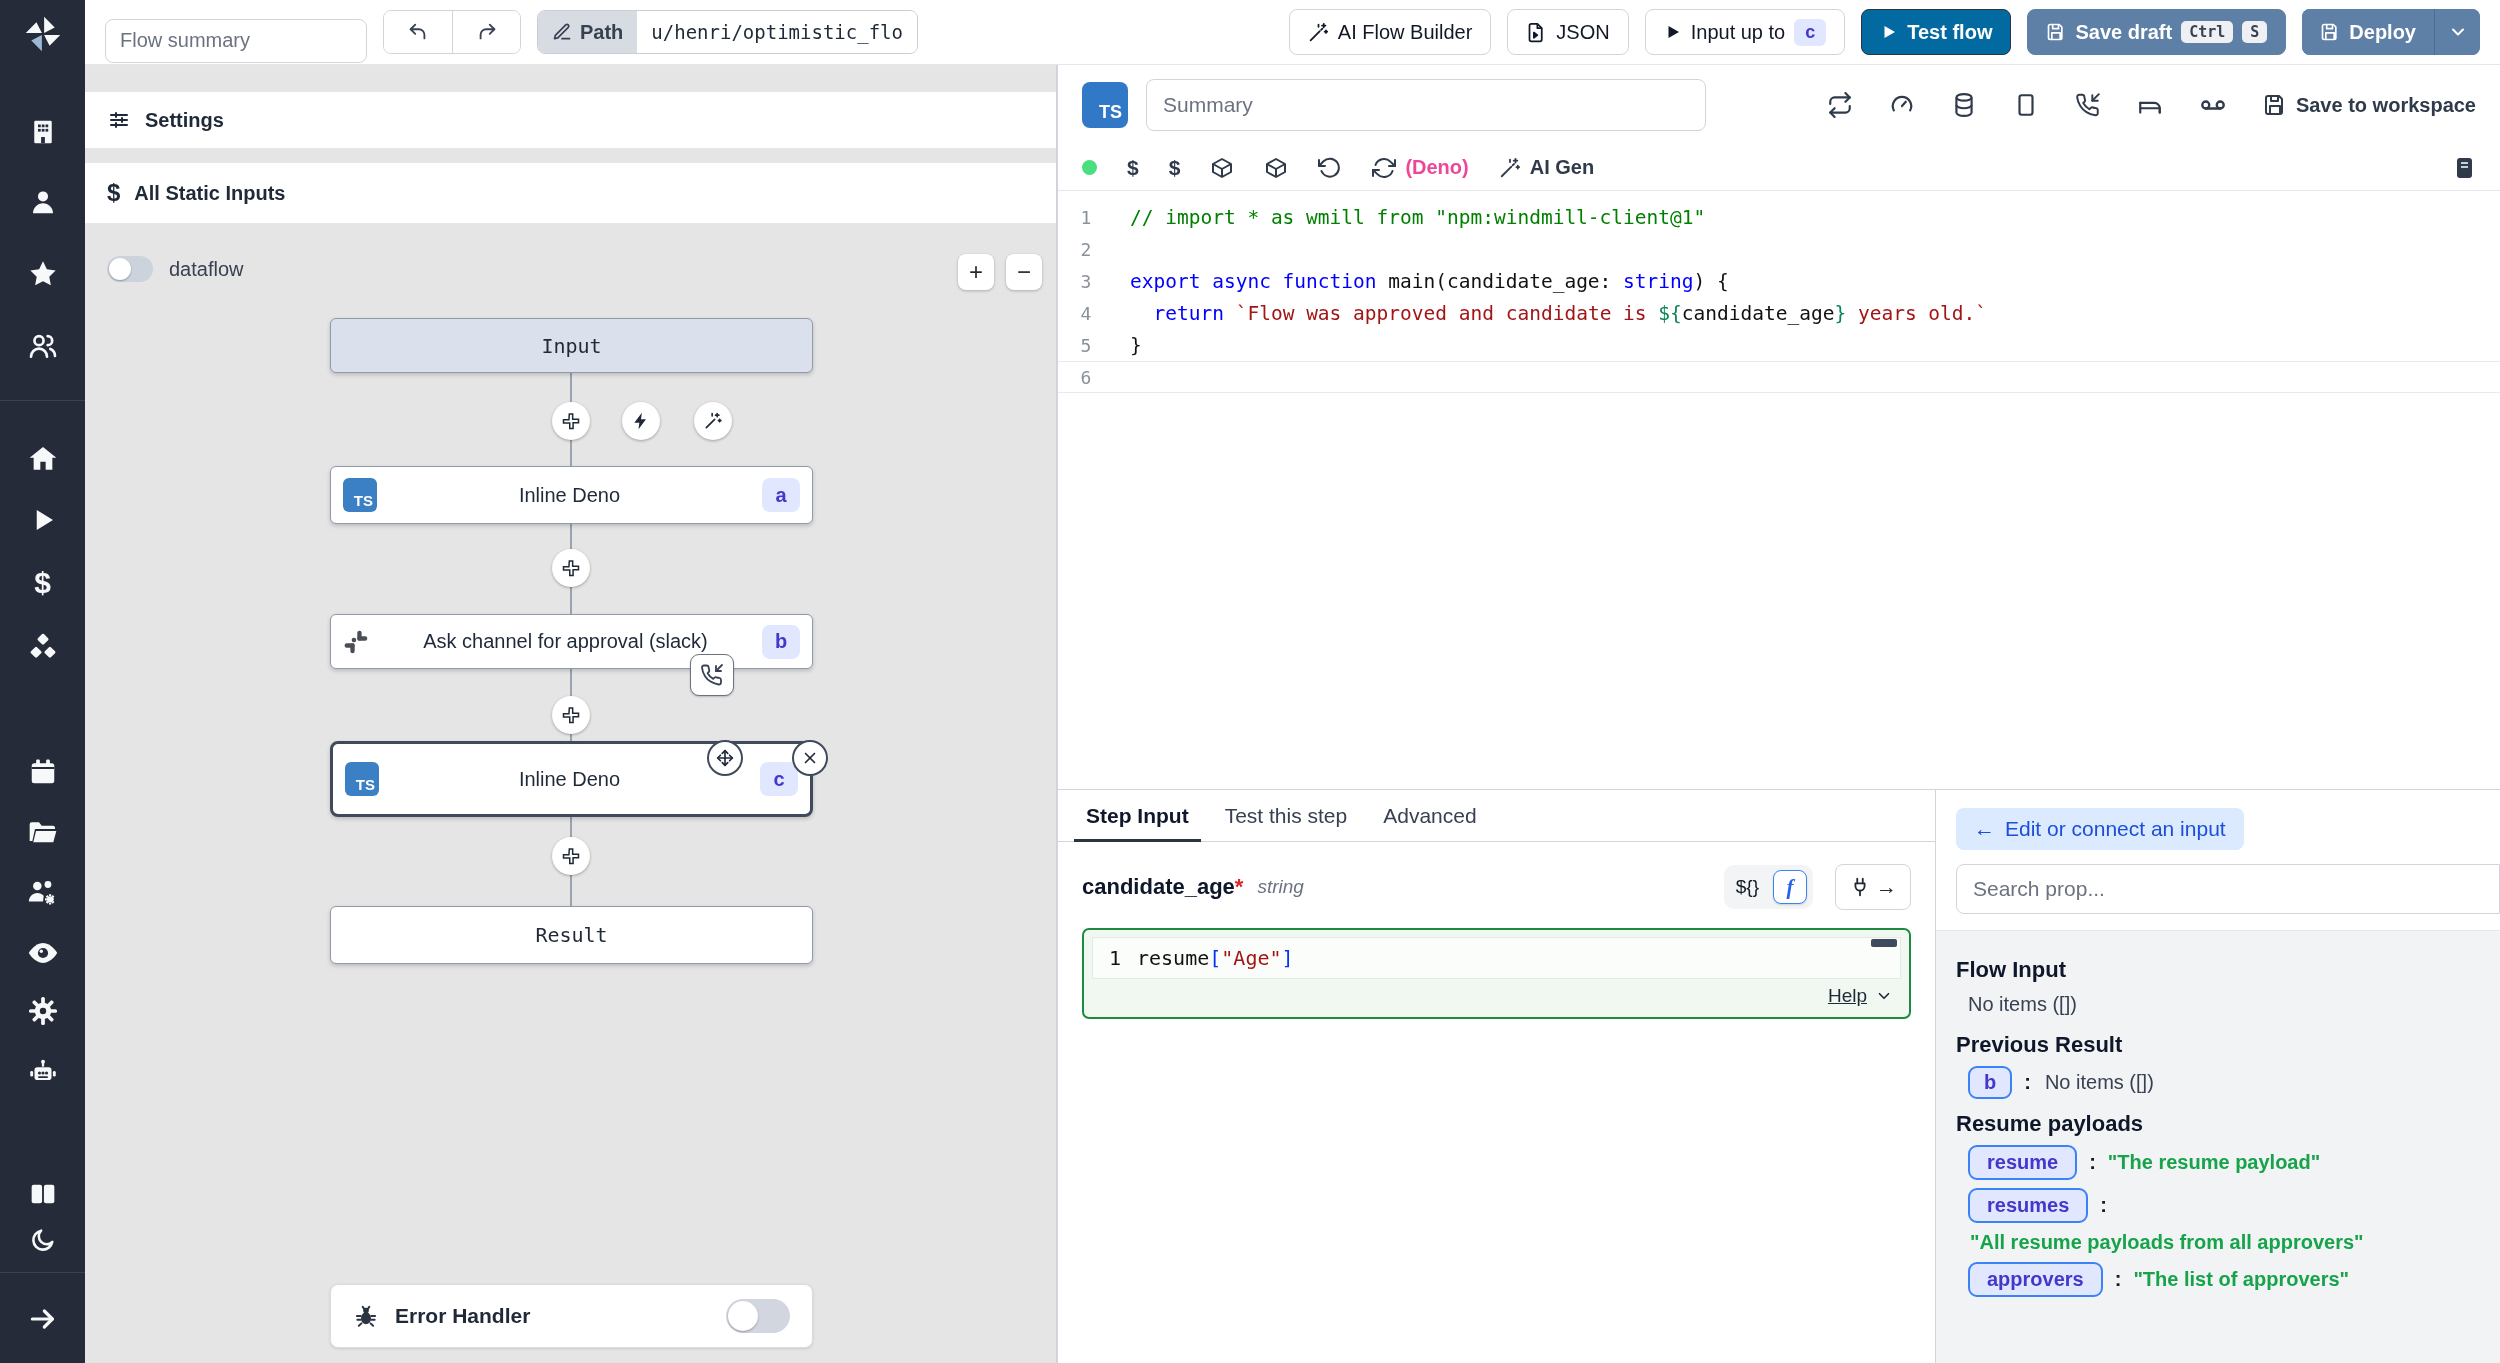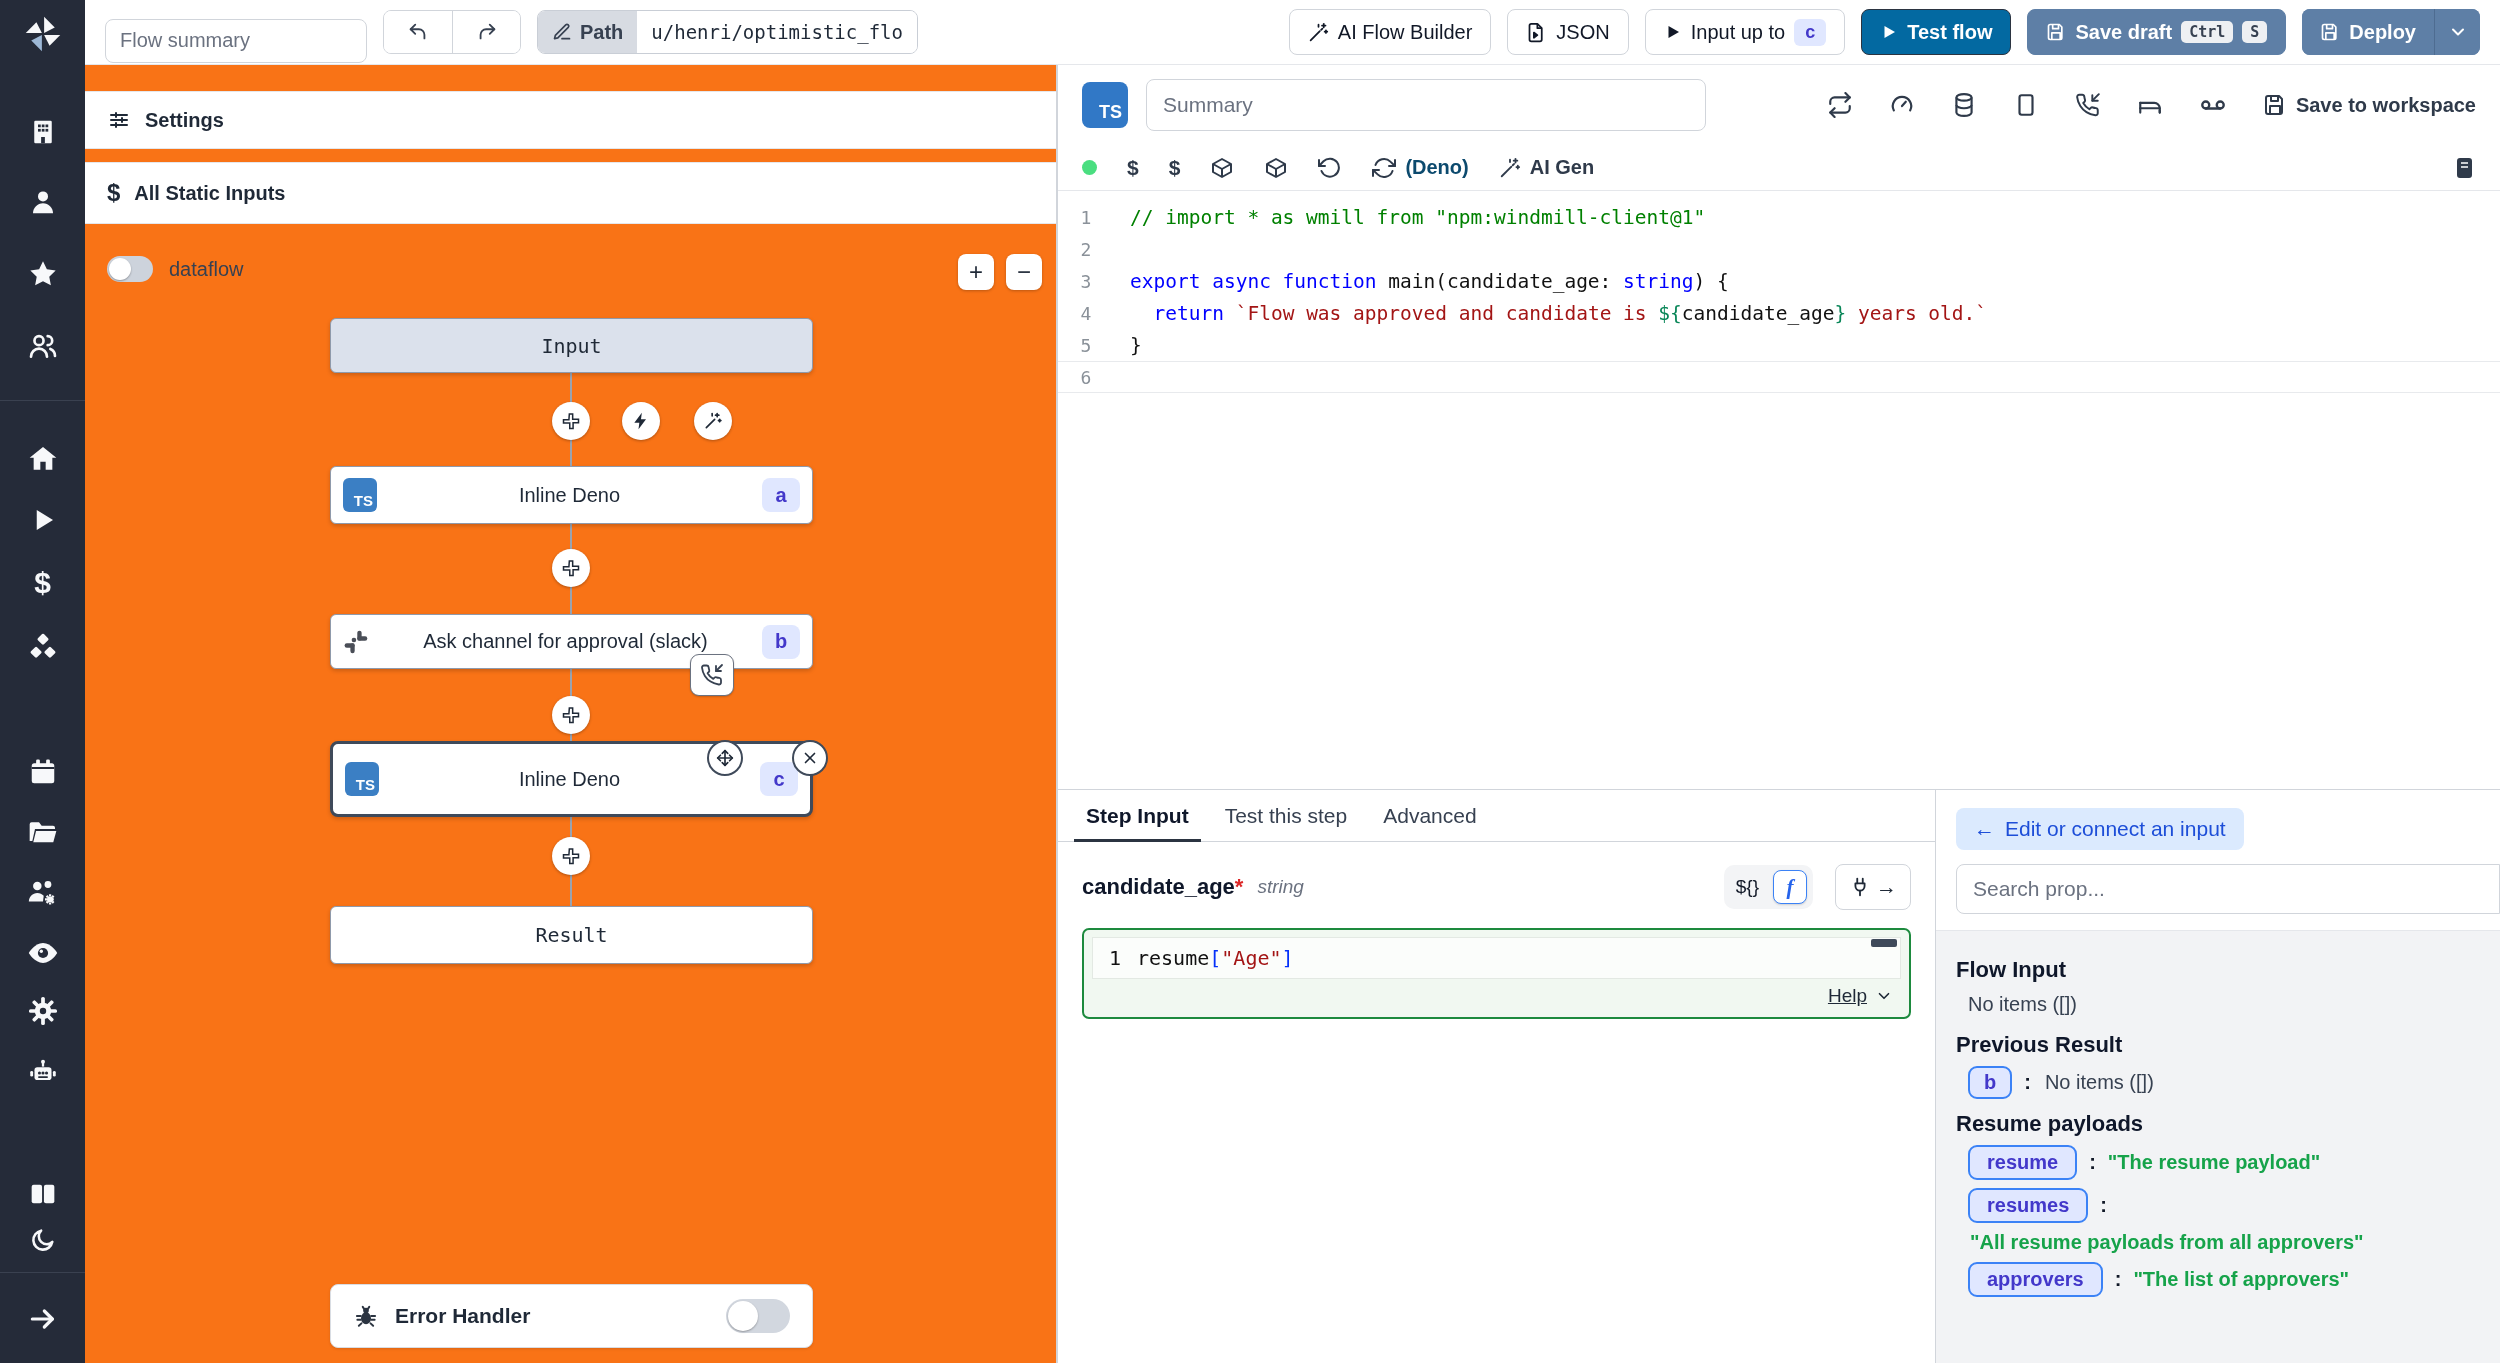--- a/index.html
+++ b/index.html
@@ -27,21 +27,21 @@
   .btn-dark { background:#0369a1; border-color:#2b3441; color:#fff; font-weight:600; }
   .btn-steel { background:#5e7fa6; border-color:#5e7fa6; color:#fff; font-weight:600; }
   .kbd { background:#eef0f3; color:#374151; border-radius:5px; padding:2px 8px; font-size:15px; font-family:"DejaVu Sans Mono", monospace; }
   .badge-ind { background:#e0e7ff; color:#4338ca; border-radius:6px; padding:3px 11px; font-weight:700; font-size:18px; }
   .deploy-group { display:flex; align-items:stretch; height:46px; border-radius:8px; overflow:hidden; background:#5e7fa6; }
   .deploy-group .btn { border:none; border-radius:0; height:100%; }
   .deploy-caret { width:46px; display:flex; align-items:center; justify-content:center; color:#fff; background:#5e7fa6; border:none; border-left:1px solid #4e6c91; cursor:pointer; }
   .ml-auto { margin-left:auto; }
 
   
-  .flow-panel { position:absolute; left:85px; top:65px; width:972px; bottom:0; background:#f97316; border-right:1px solid #d1d5db; display:flex; flex-direction:column; }
+  .flow-panel { position:absolute; left:85px; top:65px; width:972px; bottom:0; background:#e5e5e5; border-right:1px solid #d1d5db; display:flex; flex-direction:column; }
   .card-row { background:#fff; border-top:1px solid #e5e7eb; border-bottom:1px solid #e5e7eb; display:flex; align-items:center; gap:14px; padding-left:22px; color:#1f2937; font-weight:700; font-size:20px; cursor:pointer; }
   .card-settings { margin-top:26px; height:58px; }
   .card-inputs { margin-top:13px; height:62px; }
   .graph { position:relative; flex:1; overflow:hidden; }
   .connector { position:absolute; left:485px; top:149px; width:2px; height:533px; background:#9aa3af; }
   .tgl { position:relative; border-radius:999px; background:#cdd3dc; cursor:pointer; }
   .tgl .knob { position:absolute; top:2px; left:2px; background:#fff; border-radius:50%; box-shadow:0 1px 2px rgba(0,0,0,.3); }
   .tgl-sm { width:46px; height:26px; } .tgl-sm .knob { width:22px; height:22px; }
   .tgl-lg { width:64px; height:34px; background:#d2d7df; } .tgl-lg .knob { width:30px; height:30px; }
   .dataflow-row { position:absolute; left:22px; top:32px; display:flex; align-items:center; gap:16px; color:#374151; font-size:20px; }
@@ -66,21 +66,21 @@
   .right-col { position:absolute; left:1057px; top:65px; right:0; bottom:0; border-left:1px solid #d1d5db; display:flex; flex-direction:column; background:#fff; }
   .editor-sec { height:725px; display:flex; flex-direction:column; border-bottom:1px solid #d1d5db; }
   .ed-header { height:80px; display:flex; align-items:center; gap:18px; padding:0 24px; }
   .ts-chip-lg { width:46px; height:46px; border-radius:8px; background:#3178c6; color:#fff; font-weight:700; font-size:18px; display:flex; align-items:flex-end; justify-content:flex-end; padding:5px 6px; }
   .summary-input { width:560px; height:52px; padding:0 16px; font-size:21px; }
   .ed-icons { margin-left:auto; display:flex; align-items:center; gap:36px; color:#2f3a4a; }
   .icon-btn { background:none; border:none; color:#2f3a4a; cursor:pointer; display:flex; align-items:center; gap:9px; font-size:20px; font-weight:600; font-family:inherit; }
   .ed-toolbar { height:46px; display:flex; align-items:center; gap:30px; padding:0 24px; border-bottom:1px solid #e5e7eb; color:#2f3a4a; }
   .dot { width:15px; height:15px; border-radius:50%; background:#4ade80; }
   .dollar { font-weight:700; font-size:21px; color:#2f3a4a; }
-  .deno { color:#0c4a6e; font-size:20px; }
+  .deno { color:#ec4899; font-size:20px; }
   .code { flex:1; font-family:"DejaVu Sans Mono", monospace; font-size:19.5px; padding-top:10px; position:relative; }
   .code-line { display:flex; height:32px; align-items:center; }
   .code-line .ln { width:56px; text-align:center; color:#8a9199; font-size:18px; }
   .code-line .lt { padding-left:16px; white-space:pre; }
   .code-line.current { border-top:1px solid #e8eaed; border-bottom:1px solid #e8eaed; }
   .tk-com{color:#008000} .tk-kw{color:#0000ff} .tk-str{color:#a31515} .tk-interp{color:#098658} .tk-pl{color:#111111} .tk-br{color:#0431fa}
 
   
   .bottom-sec { flex:1; display:flex; min-height:0; }
   .step-panel { flex:1; display:flex; flex-direction:column; min-width:0; }

